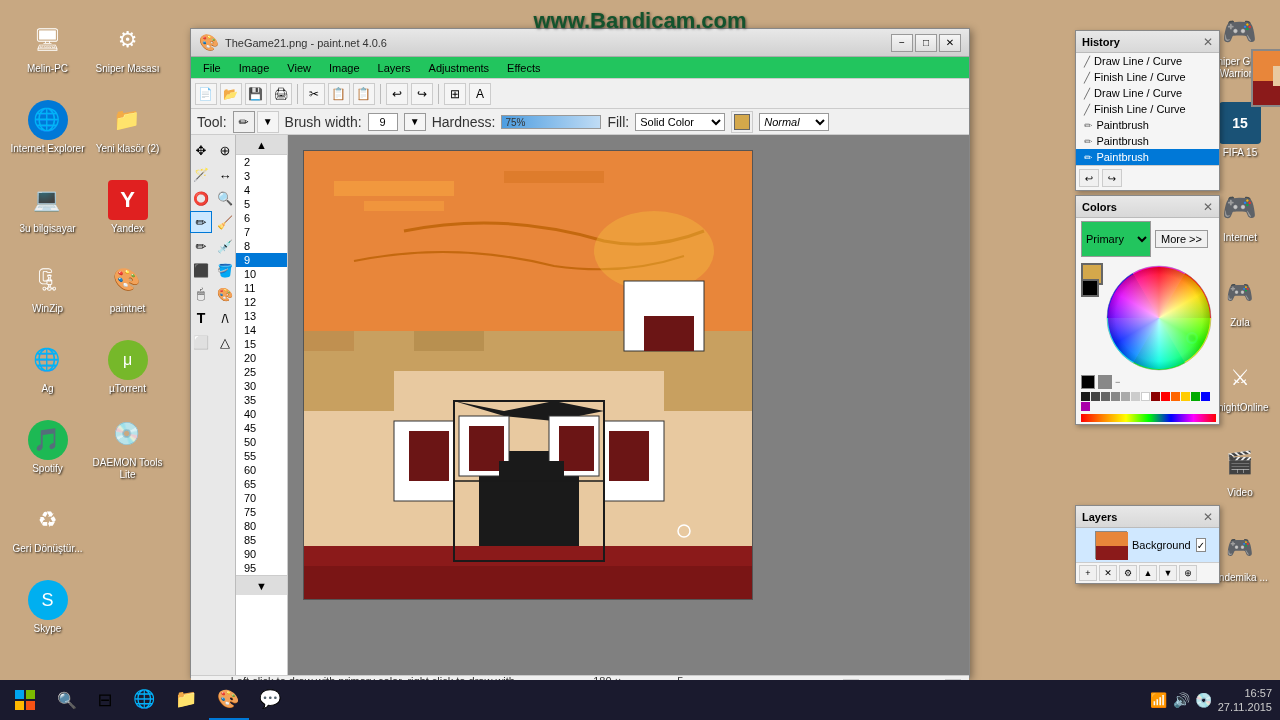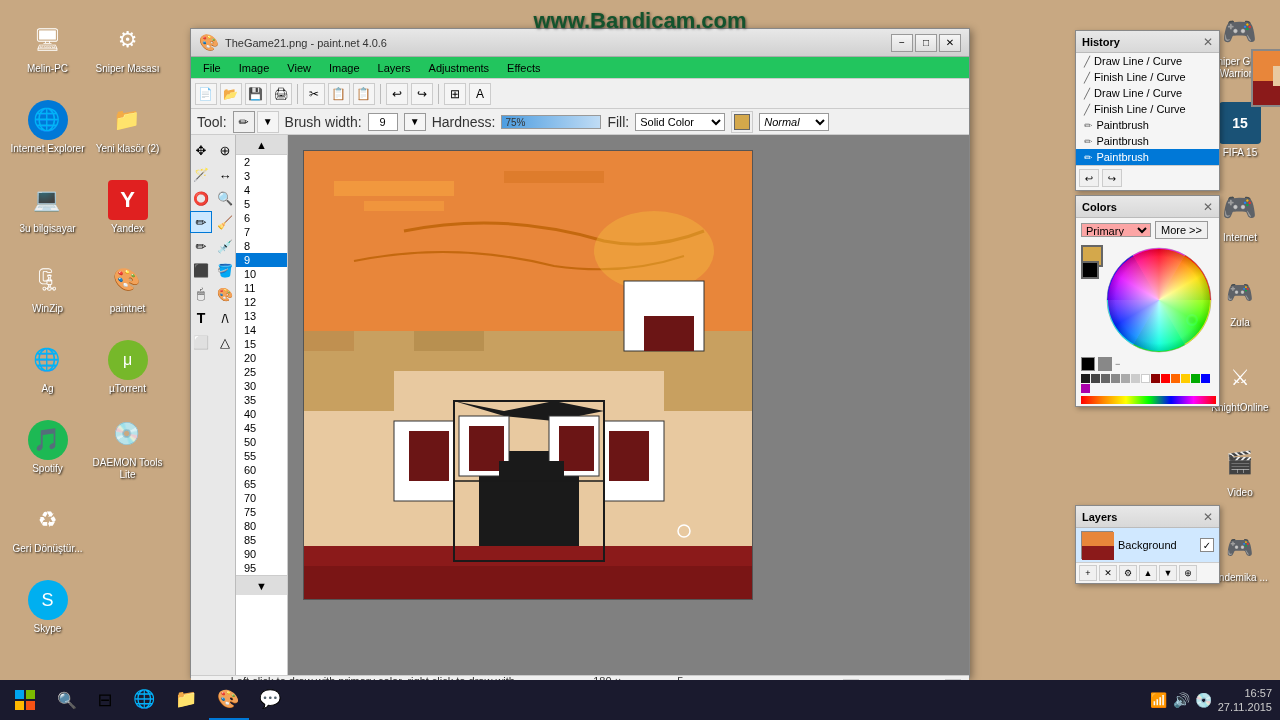--- a/index.html
+++ b/index.html
@@ -83,21 +83,21 @@
     .history-nav { display: flex; align-items: center; padding: 3px; border-top: 1px solid #ccc; gap: 3px; }
     .hist-nav-btn { width: 20px; height: 18px; border: 1px solid #ccc; background: #f0f0f0; display: flex; align-items: center; justify-content: center; cursor: pointer; font-size: 10px; }
 
     
     .colors-panel { position: absolute; top: 195px; right: 60px; width: 145px; background: #f5f5f5; border: 1px solid #888; box-shadow: 2px 2px 5px rgba(0,0,0,0.3); }
     .color-swatch-primary { width: 22px; height: 22px; border: 2px solid #666; background: #d4a84b; cursor: pointer; }
     .color-swatch-secondary { width: 18px; height: 18px; border: 2px solid #666; background: black; cursor: pointer; position: relative; margin-left: -8px; margin-top: 8px; }
 
     
     .layers-panel { position: absolute; top: 505px; right: 60px; width: 145px; background: #f5f5f5; border: 1px solid #888; box-shadow: 2px 2px 5px rgba(0,0,0,0.3); }
-    .layer-item { display: flex; align-items: center; padding: 3px 5px; gap: 5px; background: #d0e8ff; }
+    .layer-item { display: flex; align-items: center; padding: 3px 19px; gap: 5px; background: #d0e8ff; }
     .layer-thumb { width: 32px; height: 28px; background: linear-gradient(135deg, #8b1a1a 50%, #e8863a 50%); border: 1px solid #888; }
     .layer-name { font-size: 11px; flex: 1; }
     .layer-vis { width: 14px; height: 14px; border: 1px solid #888; background: white; display: flex; align-items: center; justify-content: center; font-size: 10px; }
     .layers-toolbar { display: flex; align-items: center; padding: 2px 3px; border-top: 1px solid #ccc; gap: 2px; }
     .layer-btn { width: 18px; height: 16px; border: 1px solid #ccc; background: #f0f0f0; display: flex; align-items: center; justify-content: center; cursor: pointer; font-size: 9px; }
 
     
     .taskbar { position: absolute; bottom: 0; left: 0; width: 1280px; height: 40px; background: #1a1a2e; display: flex; align-items: center; }
     .start-btn { width: 50px; height: 40px; background: #1a1a2e; display: flex; align-items: center; justify-content: center; cursor: pointer; }
     .taskbar-search { width: 35px; height: 40px; display: flex; align-items: center; justify-content: center; cursor: pointer; color: white; font-size: 16px; }
@@ -109,21 +109,21 @@
     .tray-icon { font-size: 14px; color: #ccc; cursor: pointer; }
     .tray-clock { color: #ccc; font-size: 11px; text-align: right; line-height: 1.3; cursor: pointer; }
 
     
     .brush-list::-webkit-scrollbar { width: 8px; }
     .brush-list::-webkit-scrollbar-track { background: #f0f0f0; }
     .brush-list::-webkit-scrollbar-thumb { background: #aaa; }
 
     
     .colors-type-row { display: flex; align-items: center; padding: 3px 5px; gap: 4px; }
-    .colors-type-select { height: 14px; font-size: 11px; border: 1px solid #999; background: #fca5a5; width: 70px; }
+    .colors-type-select { height: 36px; font-size: 11px; border: 1px solid #999; background: #22c55e; width: 70px; }
     .colors-more-btn { height: 18px; font-size: 11px; border: 1px solid #999; background: #f0f0f0; padding: 0 5px; cursor: pointer; }
   </style>
 </head>
 <body>
 
 <div class="desktop">
 
   <div class="bandicam-watermark">www.Bandicam.com</div>
 
   <div class="desktop-icons">

